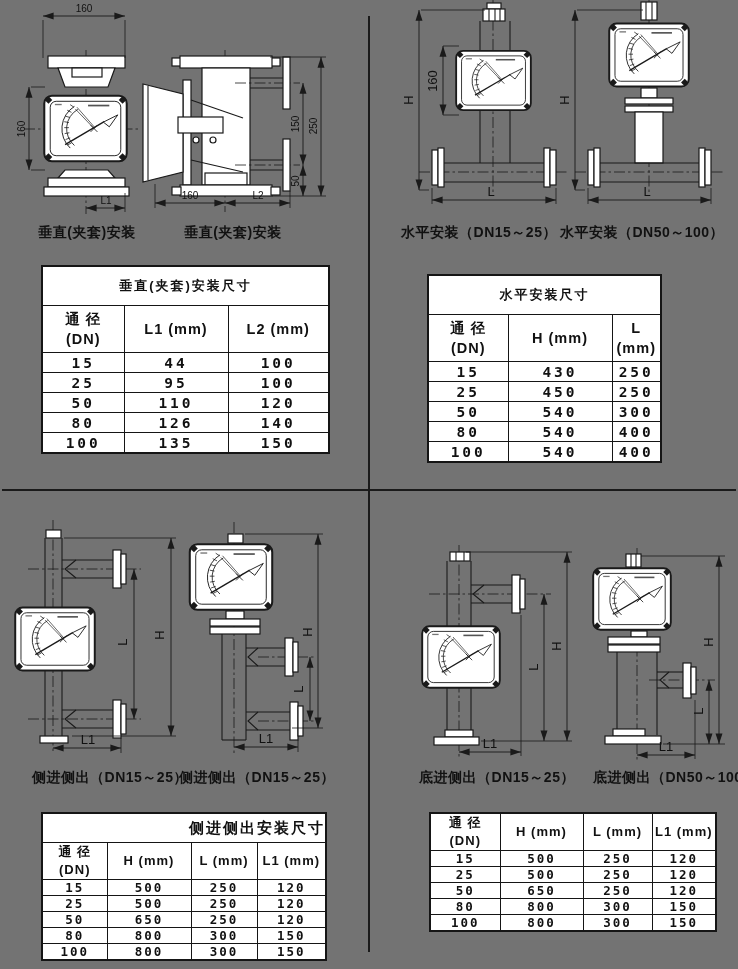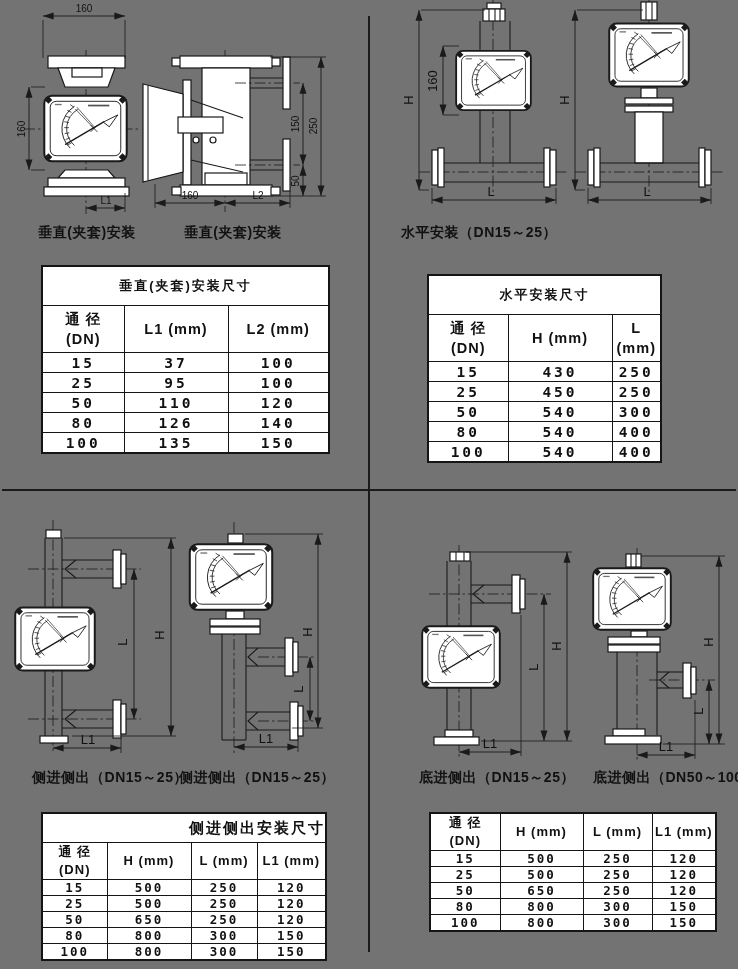--- a/index.html
+++ b/index.html
@@ -158,21 +158,21 @@
       <tr class="hdr-row">
         <th>通 径
 (DN)</th>
         <th>L1 (mm)</th>
         <th>L2 (mm)</th>
       </tr>
     </thead>
     <tbody>
         <tr>
           <td>15</td>
-          <td>37</td>
+          <td>44</td>
           <td>100</td>
         </tr>
         <tr>
           <td>25</td>
           <td>95</td>
           <td>100</td>
         </tr>
         <tr>
           <td>50</td>
           <td>110</td>
@@ -243,20 +243,21 @@
         <line class="ext" x1="206" y1="190" x2="216" y2="190"></line>
       <line class="dim" x1="206" y1="10" x2="206" y2="190"></line>
       <text class="dtl" text-anchor="middle" transform="rotate(-90 200 100)" x="200" y="100">H</text>
       <line class="ext" x1="219" y1="188" x2="219" y2="204"></line>
         <line class="ext" x1="342" y1="188" x2="342" y2="204"></line>
       <line class="dim" x1="219" y1="200" x2="342" y2="200"></line>
       <text class="dtl" x="278" y="196" text-anchor="middle">L</text>
     </g>
   </svg>
   <div class="caption" style="left:479px;top:224px">水平安装（DN15～25）</div>
+  <div class="caption" style="left:642px;top:224px">水平安装（DN50～100）</div>
 
   <table class="dim-table t-big" style="left:427px;top:274px;width:235px">
     <colgroup>
         <col style="width:80px">
         <col style="width:104px">
         <col>
       </colgroup>
     <thead>
       <tr>
           <td class="title-cell" colspan="3">水平安装尺寸</td>

